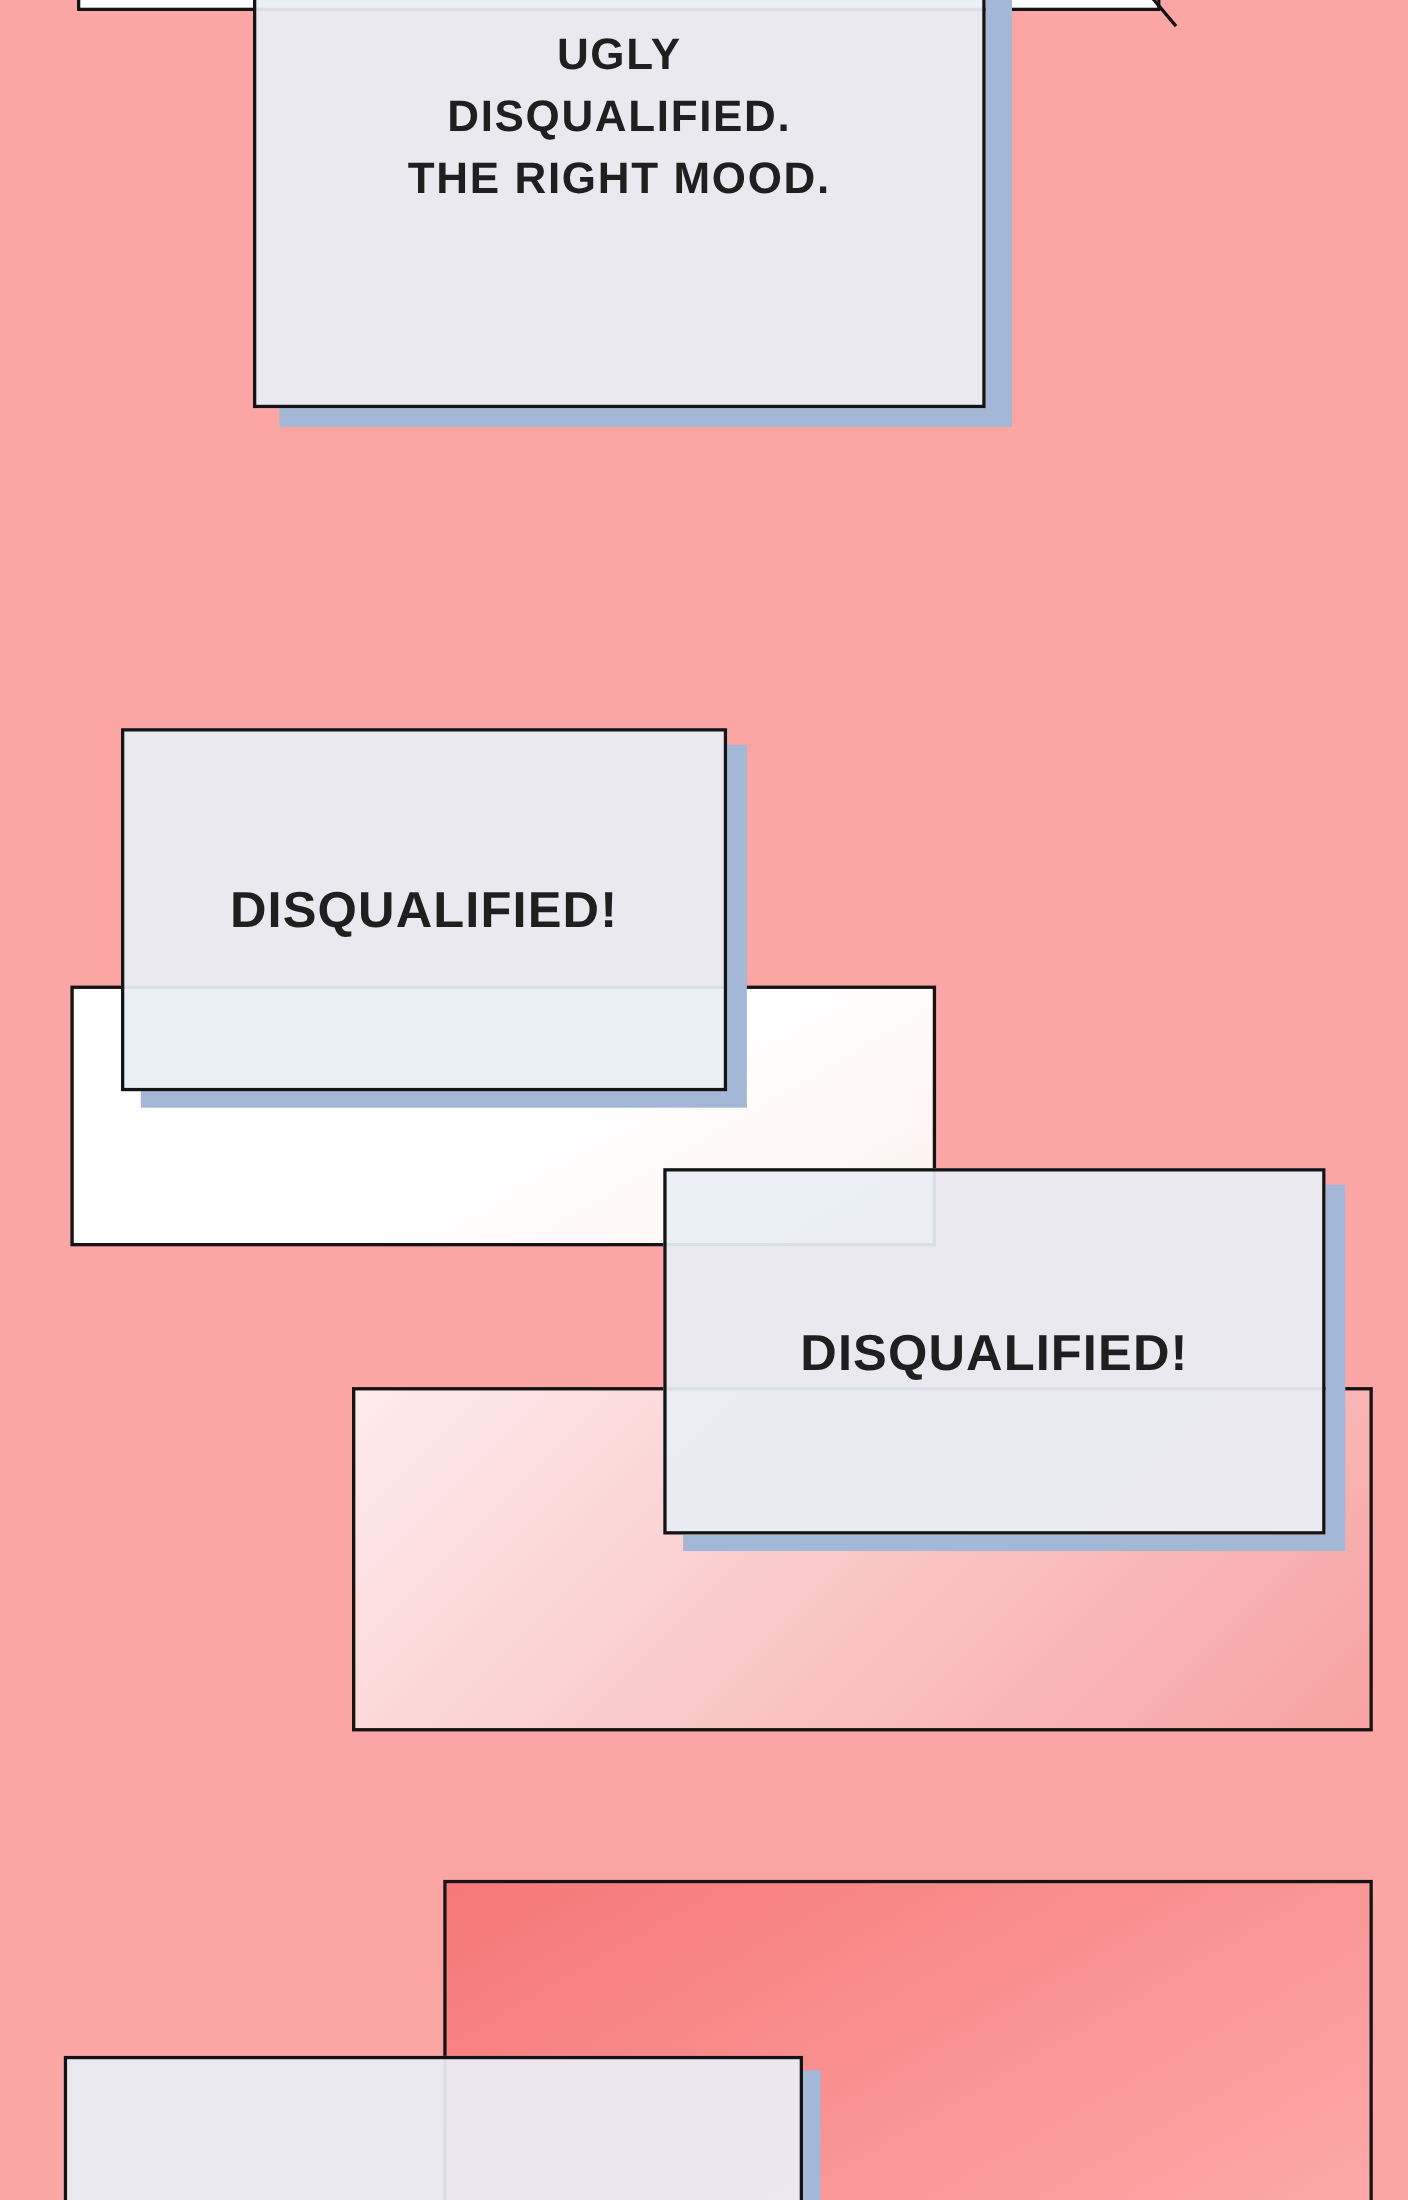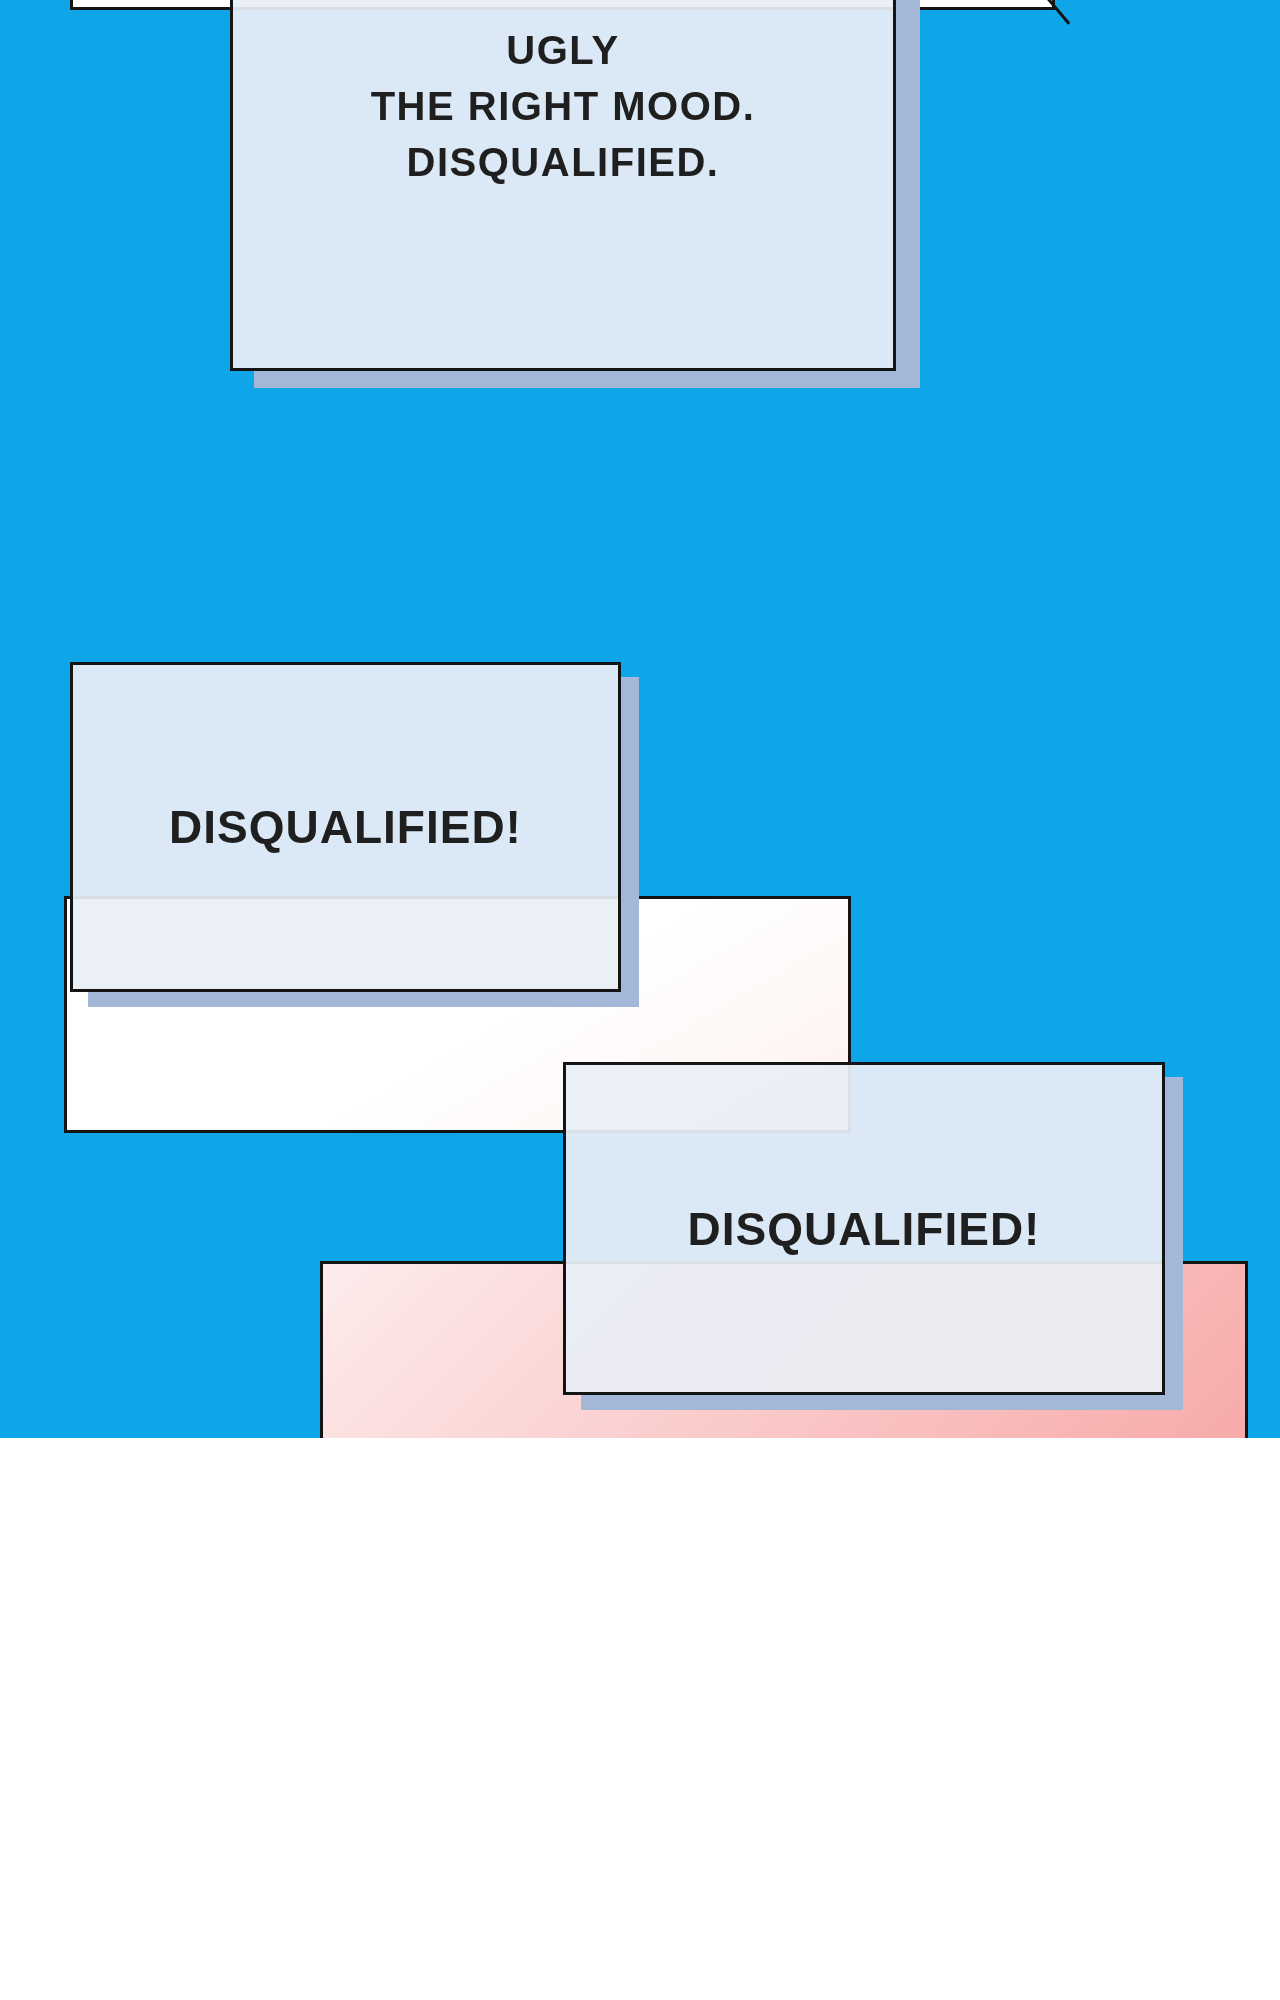--- a/index.html
+++ b/index.html
@@ -1,34 +1,34 @@
 <!DOCTYPE html>
 <html style="--bubble_fill: #e8edf4; --bubble_shadow: #a3b8d6; --border: #141414; --text: #1f1f1f; --pink_light: #fdecec; --pink_deep: #f7a2a2; --red_top: #f67878; --red_bottom: #fca9a9;"><head>
 <meta charset="utf-8">
 <style>
   html, body { margin: 0; padding: 0; background: #ffffff; }
   #page {
     position: relative;
     width: 1280px;
-    height: 1438px;
+    height: 2000px;
     overflow: hidden;
-    background: #0ea5e9;
+    background: #fca5a5;
     font-family: "Liberation Sans", "DejaVu Sans", sans-serif;
     color: var(--text, #1f1f1f);
   }
   .panel, .bubble {
     position: absolute;
     box-sizing: border-box;
     border: 3px solid var(--border, #141414);
   }
   .bubble {
     background: rgba(233, 238, 245, 0.93);
   }
   .bubble.sh-lg { box-shadow: 24px 17px 0 var(--bubble_shadow, #a3b8d6); }
-  .bubble.sh-md { box-shadow: 18px 15px 0 var(--bubble_shadow, #a3b8d6); }
+  .bubble.sh-md { box-shadow: 18px 15px 0 var(--bubble_shadow, #a3b8d6); margin-left: 40px; }
   .bubble.sh-sm { box-shadow: 16px 13px 0 var(--bubble_shadow, #a3b8d6); }
 
   .panel-top {
     left: 70px; top: -62px; width: 985px; height: 72px;
     background: #ffffff;
   }
   .corner-line {
     position: absolute;
     left: 1056px; top: -8px; width: 3px; height: 36px;
     background: var(--border, #141414);
@@ -77,22 +77,22 @@
 <body>
 
 <div id="page">
 
   <div class="panel panel-top"></div>
   <div class="corner-line"></div>
 
   <div class="bubble bubble-top sh-lg"></div>
   <div class="bubble-top-text">
     <span>UGLY</span>
+    <span>DISQUALIFIED.</span>
     <span>THE RIGHT MOOD.</span>
-    <span>DISQUALIFIED.</span>
   </div>
 
   <div class="panel panel-white"></div>
 
   <div class="bubble bubble-mid sh-md">
     <span class="shout">DISQUALIFIED!</span>
   </div>
 
   <div class="panel panel-pink"></div>
 

